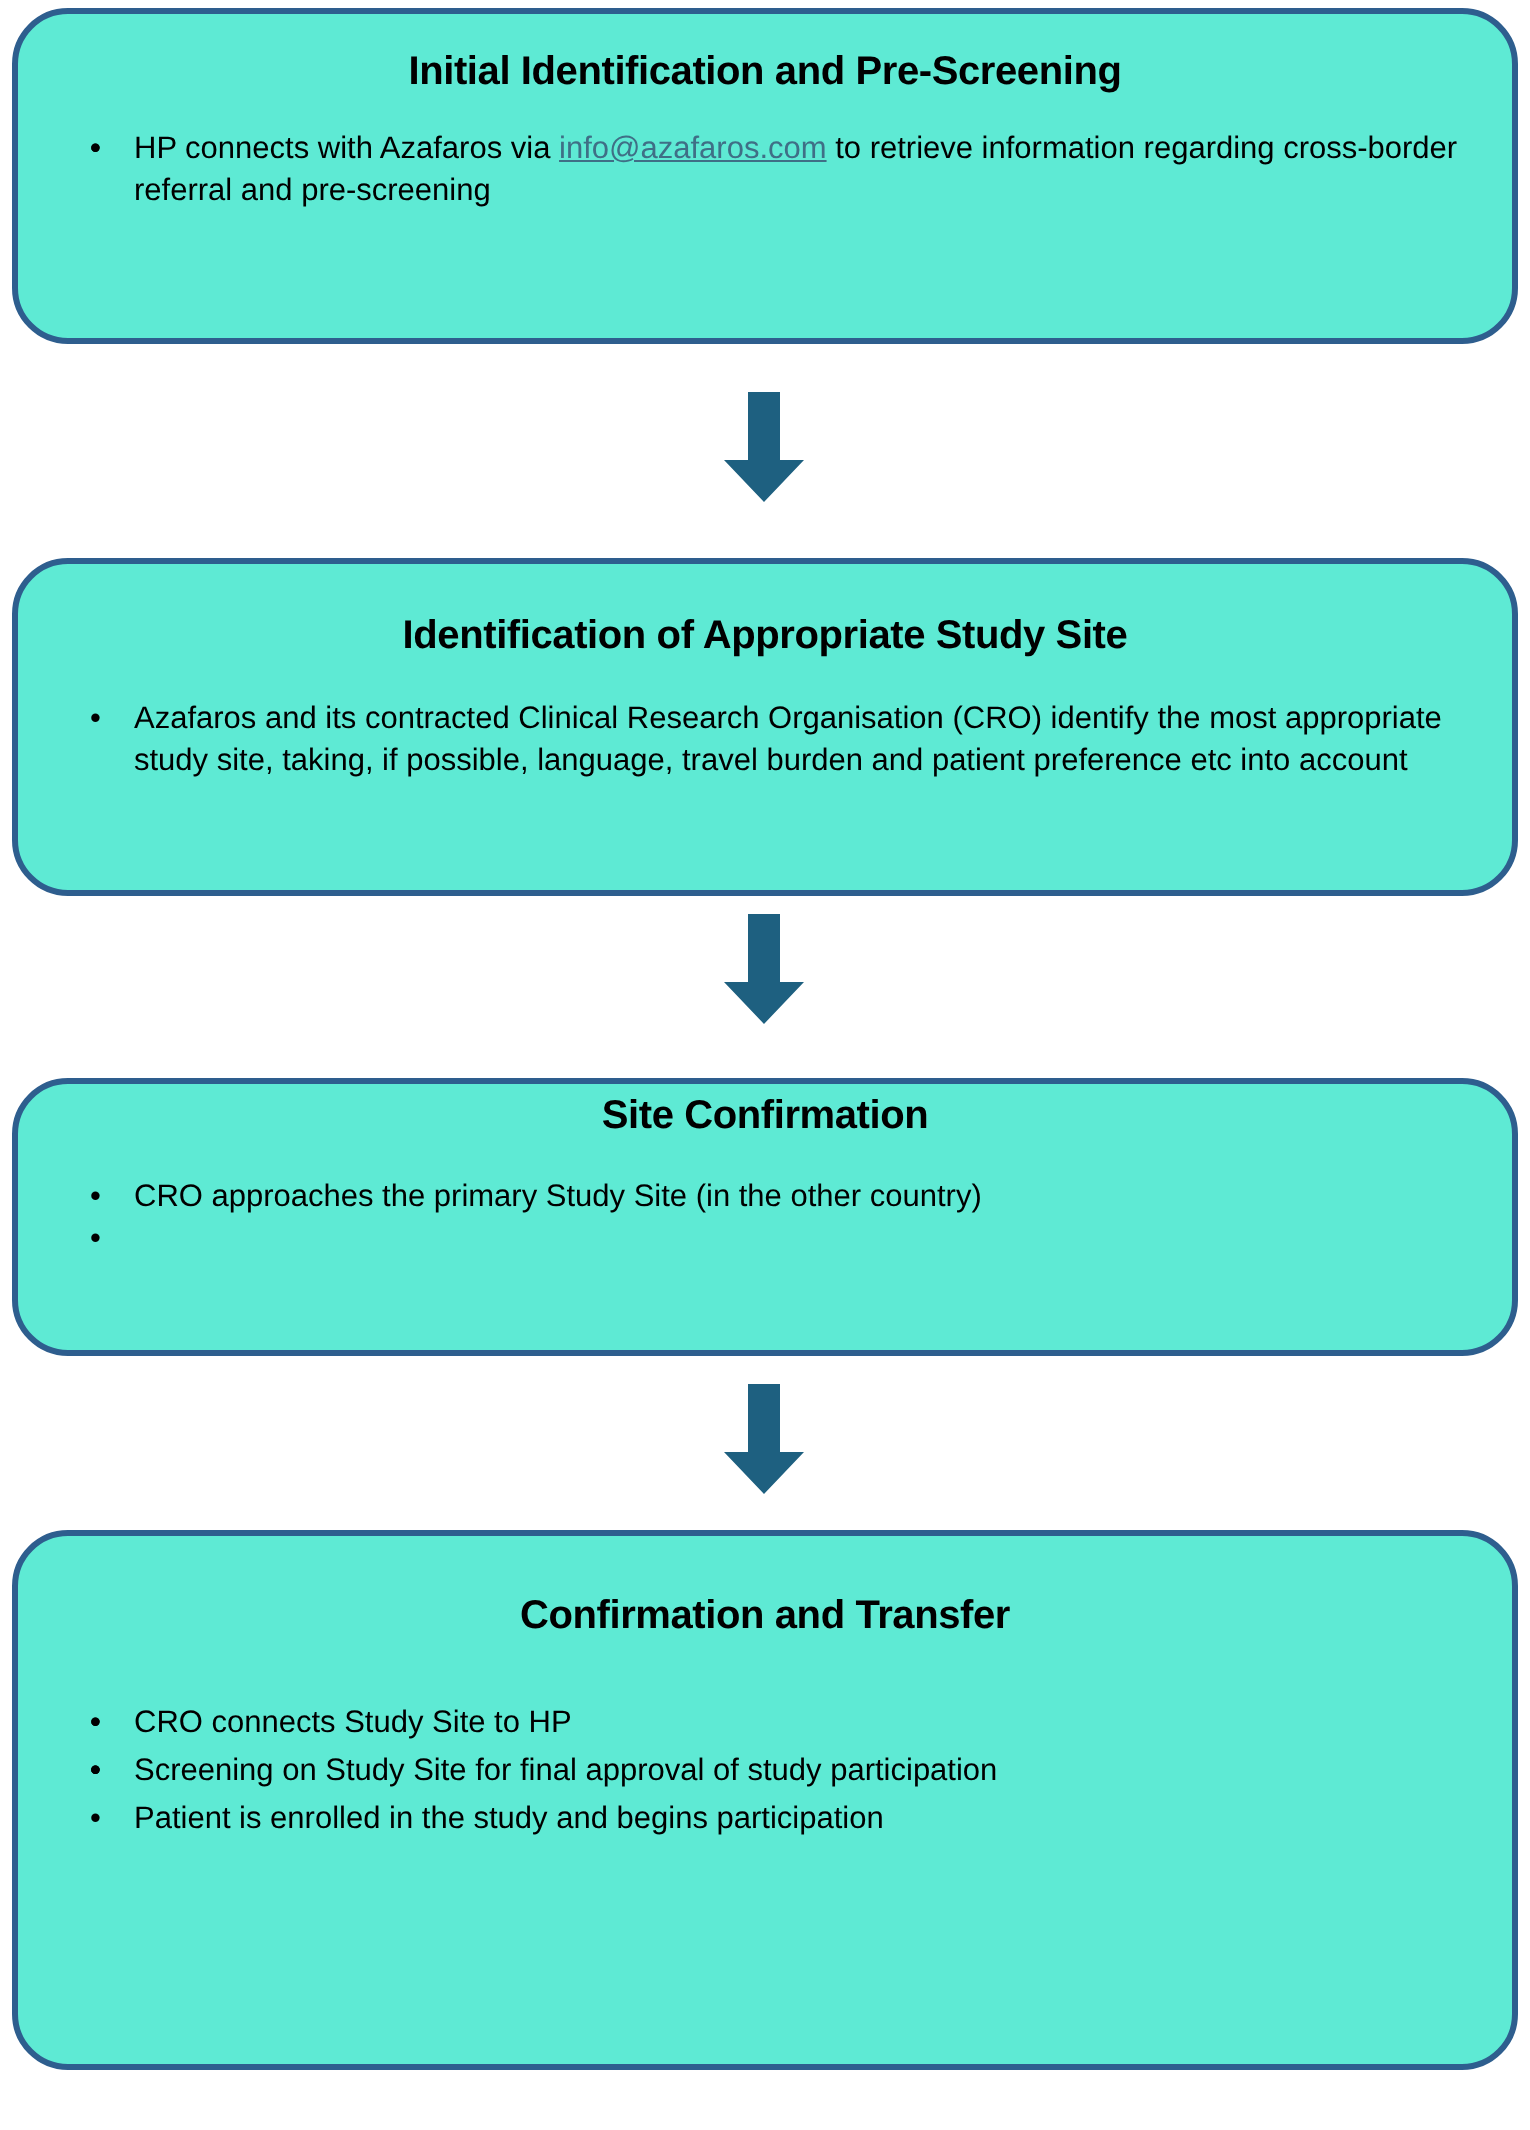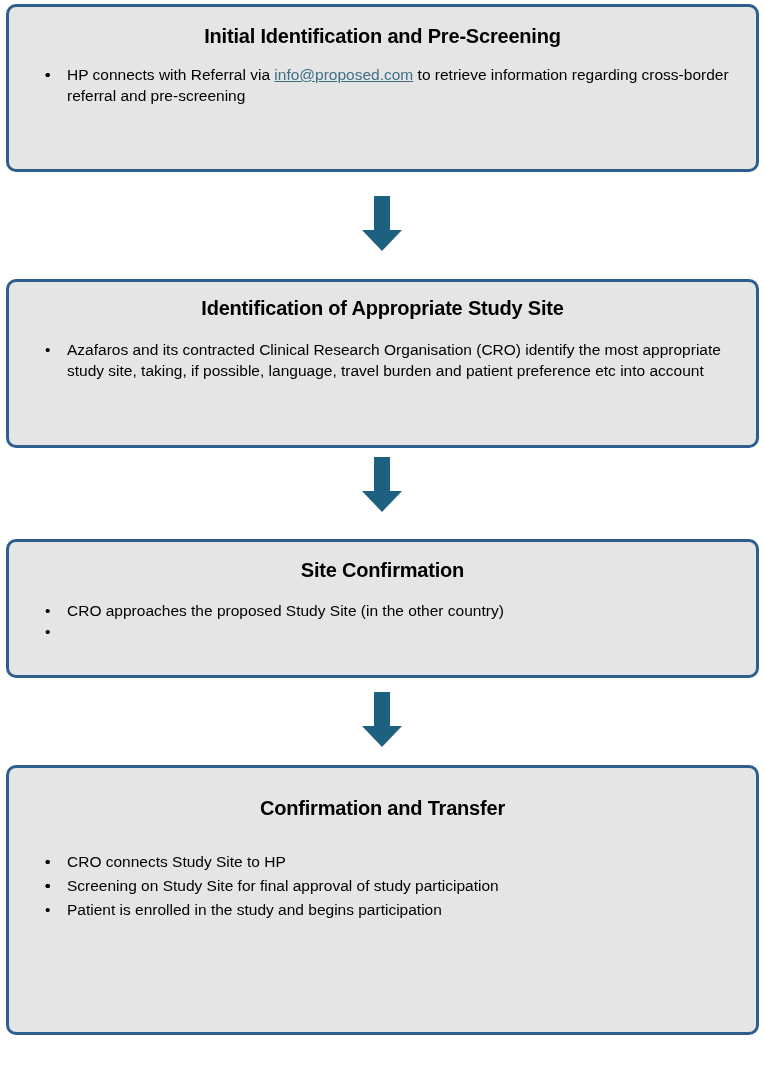--- a/index.html
+++ b/index.html
@@ -20,22 +20,22 @@
     left: 0;
     top: 0;
     width: 765px;
     height: 1065px;
   }
 
   .node {
     position: absolute;
     box-sizing: border-box;
     border: 3px solid #2e5e8e;
-    border-radius: 10px;
-    background: #e5e5e5;
+    border-radius: 28px;
+    background: #5eead4;
   }
 
   .node-title {
     text-align: center;
     font-weight: bold;
     font-size: 20px;
     line-height: 24px;
     color: #000000;
     letter-spacing: -0.2px;
   }
@@ -73,25 +73,25 @@
     color: #3f6f86;
     text-decoration: underline;
   }
 
   
   #node-1 { left: 6px;  top: 4px;   width: 753px; height: 168px; }
   #node-1 .node-title { margin-top: 17px; }
   #node-1 .bullets    { margin: 16px 0 0 32px; }
 
   #node-2 { left: 6px;  top: 279px; width: 753px; height: 169px; }
-  #node-2 .node-title { margin-top: 14px; }
+  #node-2 .node-title { margin-top: 24px; }
   #node-2 .bullets    { margin: 19px 0 0 32px; }
 
   #node-3 { left: 6px;  top: 539px; width: 753px; height: 139px; }
-  #node-3 .node-title { margin-top: 16px; }
+  #node-3 .node-title { margin-top: 4px; }
   #node-3 .bullets    { margin: 18px 0 0 32px; }
 
   #node-4 { left: 6px;  top: 765px; width: 753px; height: 270px; }
   #node-4 .node-title { margin-top: 28px; }
   #node-4 .bullets    { margin: 30px 0 0 32px; }
 
   
   .arrow {
     position: absolute;
     width: 60px;
@@ -103,21 +103,21 @@
 </style>
 </head>
 <body>
 
 <div class="flow">
 
   <div class="node" id="node-1">
     <div class="node-title">Initial Identification and Pre-Screening</div>
     <ul class="bullets">
         <li class="bullet"><span class="dot">•</span></li>
-        <li class="bullet"><span class="dot">•</span><span>HP connects with Referral via </span><span class="maillink">info@proposed.com</span><span> to retrieve information regarding cross-border referral and pre-screening</span></li>
+        <li class="bullet"><span class="dot">•</span><span>HP connects with Azafaros via </span><span class="maillink">info@azafaros.com</span><span> to retrieve information regarding cross-border referral and pre-screening</span></li>
       </ul>
   </div>
 
   <div class="arrow" id="arrow-1">
     <svg width="60" height="56" viewBox="0 0 60 56" aria-hidden="true">
       <polygon points="22,0 38,0 38,34 50,34 30,55 10,34 22,34" fill="#1e6080"></polygon>
     </svg>
   </div>
 
   <div class="node" id="node-2">
@@ -129,21 +129,21 @@
 
   <div class="arrow" id="arrow-2">
     <svg width="60" height="56" viewBox="0 0 60 56" aria-hidden="true">
       <polygon points="22,0 38,0 38,34 50,34 30,55 10,34 22,34" fill="#1e6080"></polygon>
     </svg>
   </div>
 
   <div class="node" id="node-3">
     <div class="node-title">Site Confirmation</div>
     <ul class="bullets">
-        <li class="bullet"><span class="dot">•</span><span>CRO approaches the proposed Study Site (in the other country)</span></li>
+        <li class="bullet"><span class="dot">•</span><span>CRO approaches the primary Study Site (in the other country)</span></li>
         <li class="bullet"><span class="dot">•</span></li>
       </ul>
   </div>
 
   <div class="arrow" id="arrow-3">
     <svg width="60" height="56" viewBox="0 0 60 56" aria-hidden="true">
       <polygon points="22,0 38,0 38,34 50,34 30,55 10,34 22,34" fill="#1e6080"></polygon>
     </svg>
   </div>
 

